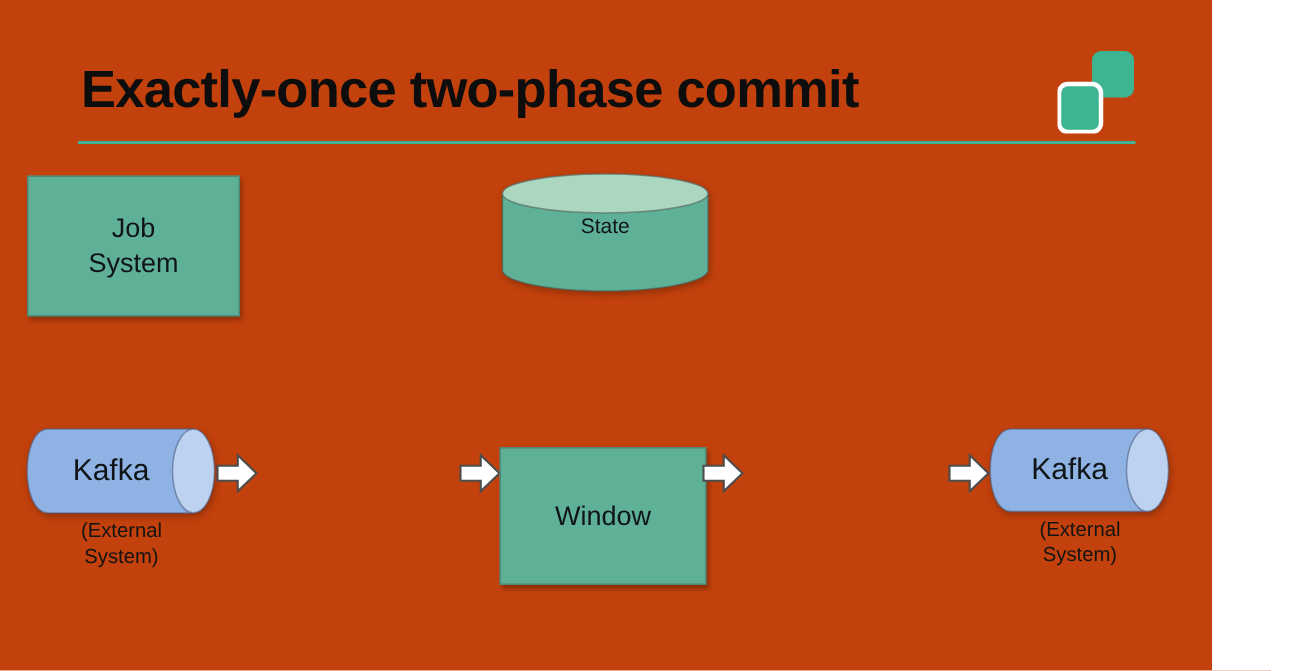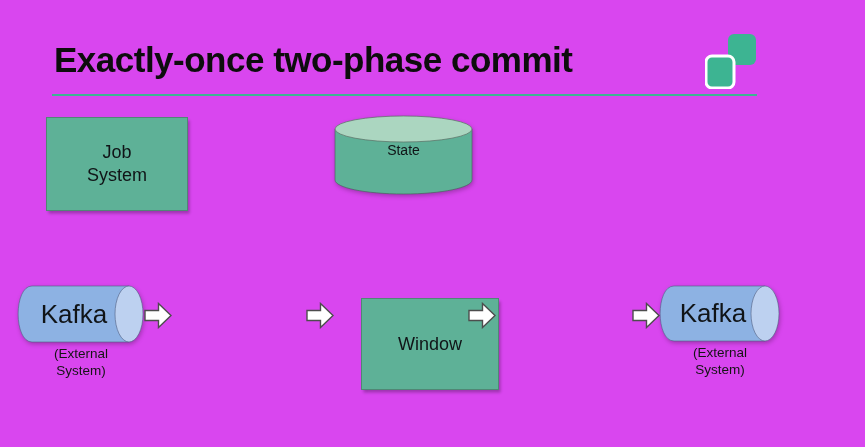--- a/index.html
+++ b/index.html
@@ -3,25 +3,26 @@
 <meta charset="utf-8">
 <style>
   html, body {
     margin: 0;
     padding: 0;
     background: #ffffff;
     font-family: "Liberation Sans", "DejaVu Sans", sans-serif;
   }
   .slide {
     position: relative;
-    width: 865px;
+    width: 796px;
     height: 447px;
-    background: #d946ef;
+    background: #c2410c;
     overflow: hidden;
     color: var(--text-color, #111);
+    padding-left: 12px;
   }
   .title {
     position: absolute;
     left: 54px;
     top: 40px;
     margin: 0;
     font-size: 35px;
     font-weight: bold;
     letter-spacing: -0.5px;
     color: #0d0d0d;
@@ -51,21 +52,20 @@
     background: var(--accent-green, #5eb197);
     border: 1px solid rgba(70, 100, 90, 0.55);
     box-shadow: 1.5px 2.5px 3px rgba(0,0,0,0.28);
     display: flex;
     align-items: center;
     justify-content: center;
     text-align: center;
     font-size: 18px;
     line-height: 23px;
     color: #101417;
-    margin-left: 28px;
   }
   .job-manager  { left: 18px;  top: 117px; width: 140px; height: 92px; }
   .data-source  { left: 171px; top: 285px; width: 136px; height: 90px; }
   .window-box   { left: 333px; top: 298px; width: 136px; height: 90px; }
   .data-sink    { left: 496px; top: 285px; width: 137px; height: 90px; }
 
   
   .vcyl {
     position: absolute;
     left: 334px;
@@ -93,21 +93,21 @@
   .hcyl svg { filter: drop-shadow(1.5px 2px 2px rgba(0,0,0,0.25)); display:block; width:100%; height:100%; }
   .hcyl-lbl {
     position: absolute;
     left: 0;
     right: 14px;
     top: 0;
     bottom: 0;
     display: flex;
     align-items: center;
     justify-content: center;
-    font-size: 26px;
+    font-size: 20px;
     color: #101417;
   }
 
   .fill-green        { fill: var(--accent-green, #5eb197); stroke: rgba(70,100,90,0.65); stroke-width: 1; }
   .fill-green-light  { fill: var(--accent-green-light, #abd6c0); stroke: rgba(90,110,100,0.7); stroke-width: 1; }
   .fill-blue         { fill: var(--accent-blue, #8db2e3); stroke: rgba(80,95,130,0.6); stroke-width: 1; }
   .fill-blue-light   { fill: var(--accent-blue-light, #bdd1f0); stroke: rgba(80,95,130,0.6); stroke-width: 1; }
 
   
   .ext {

